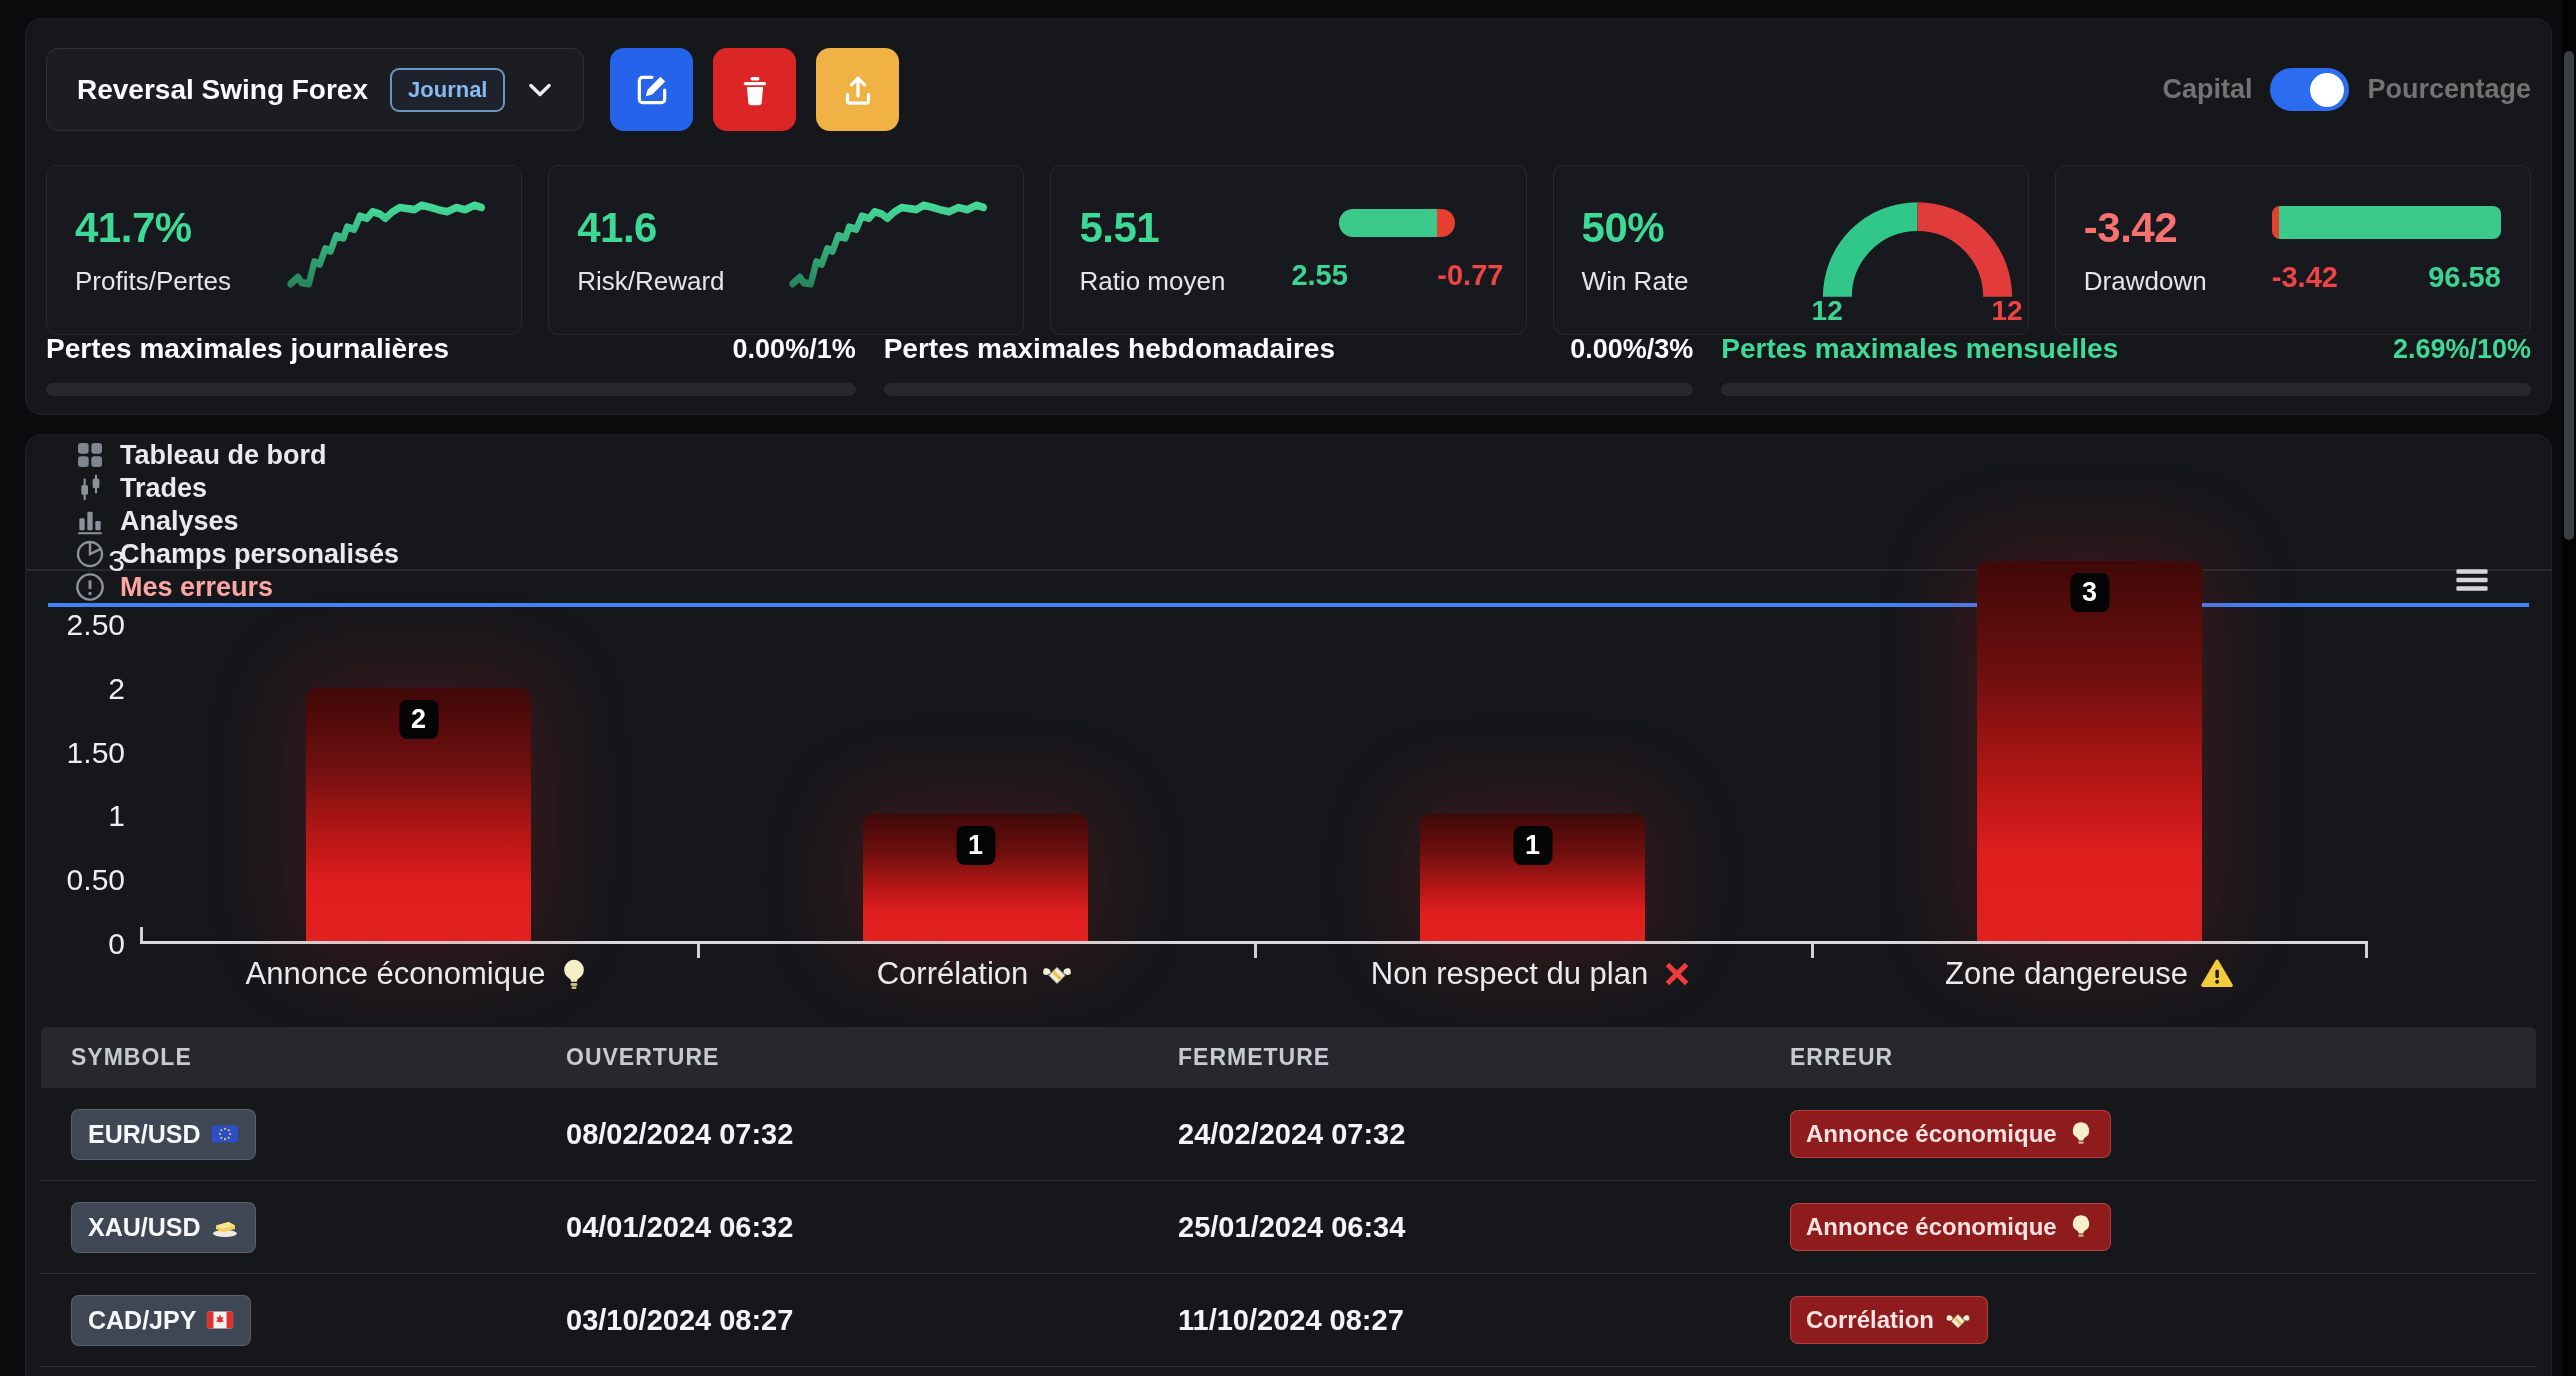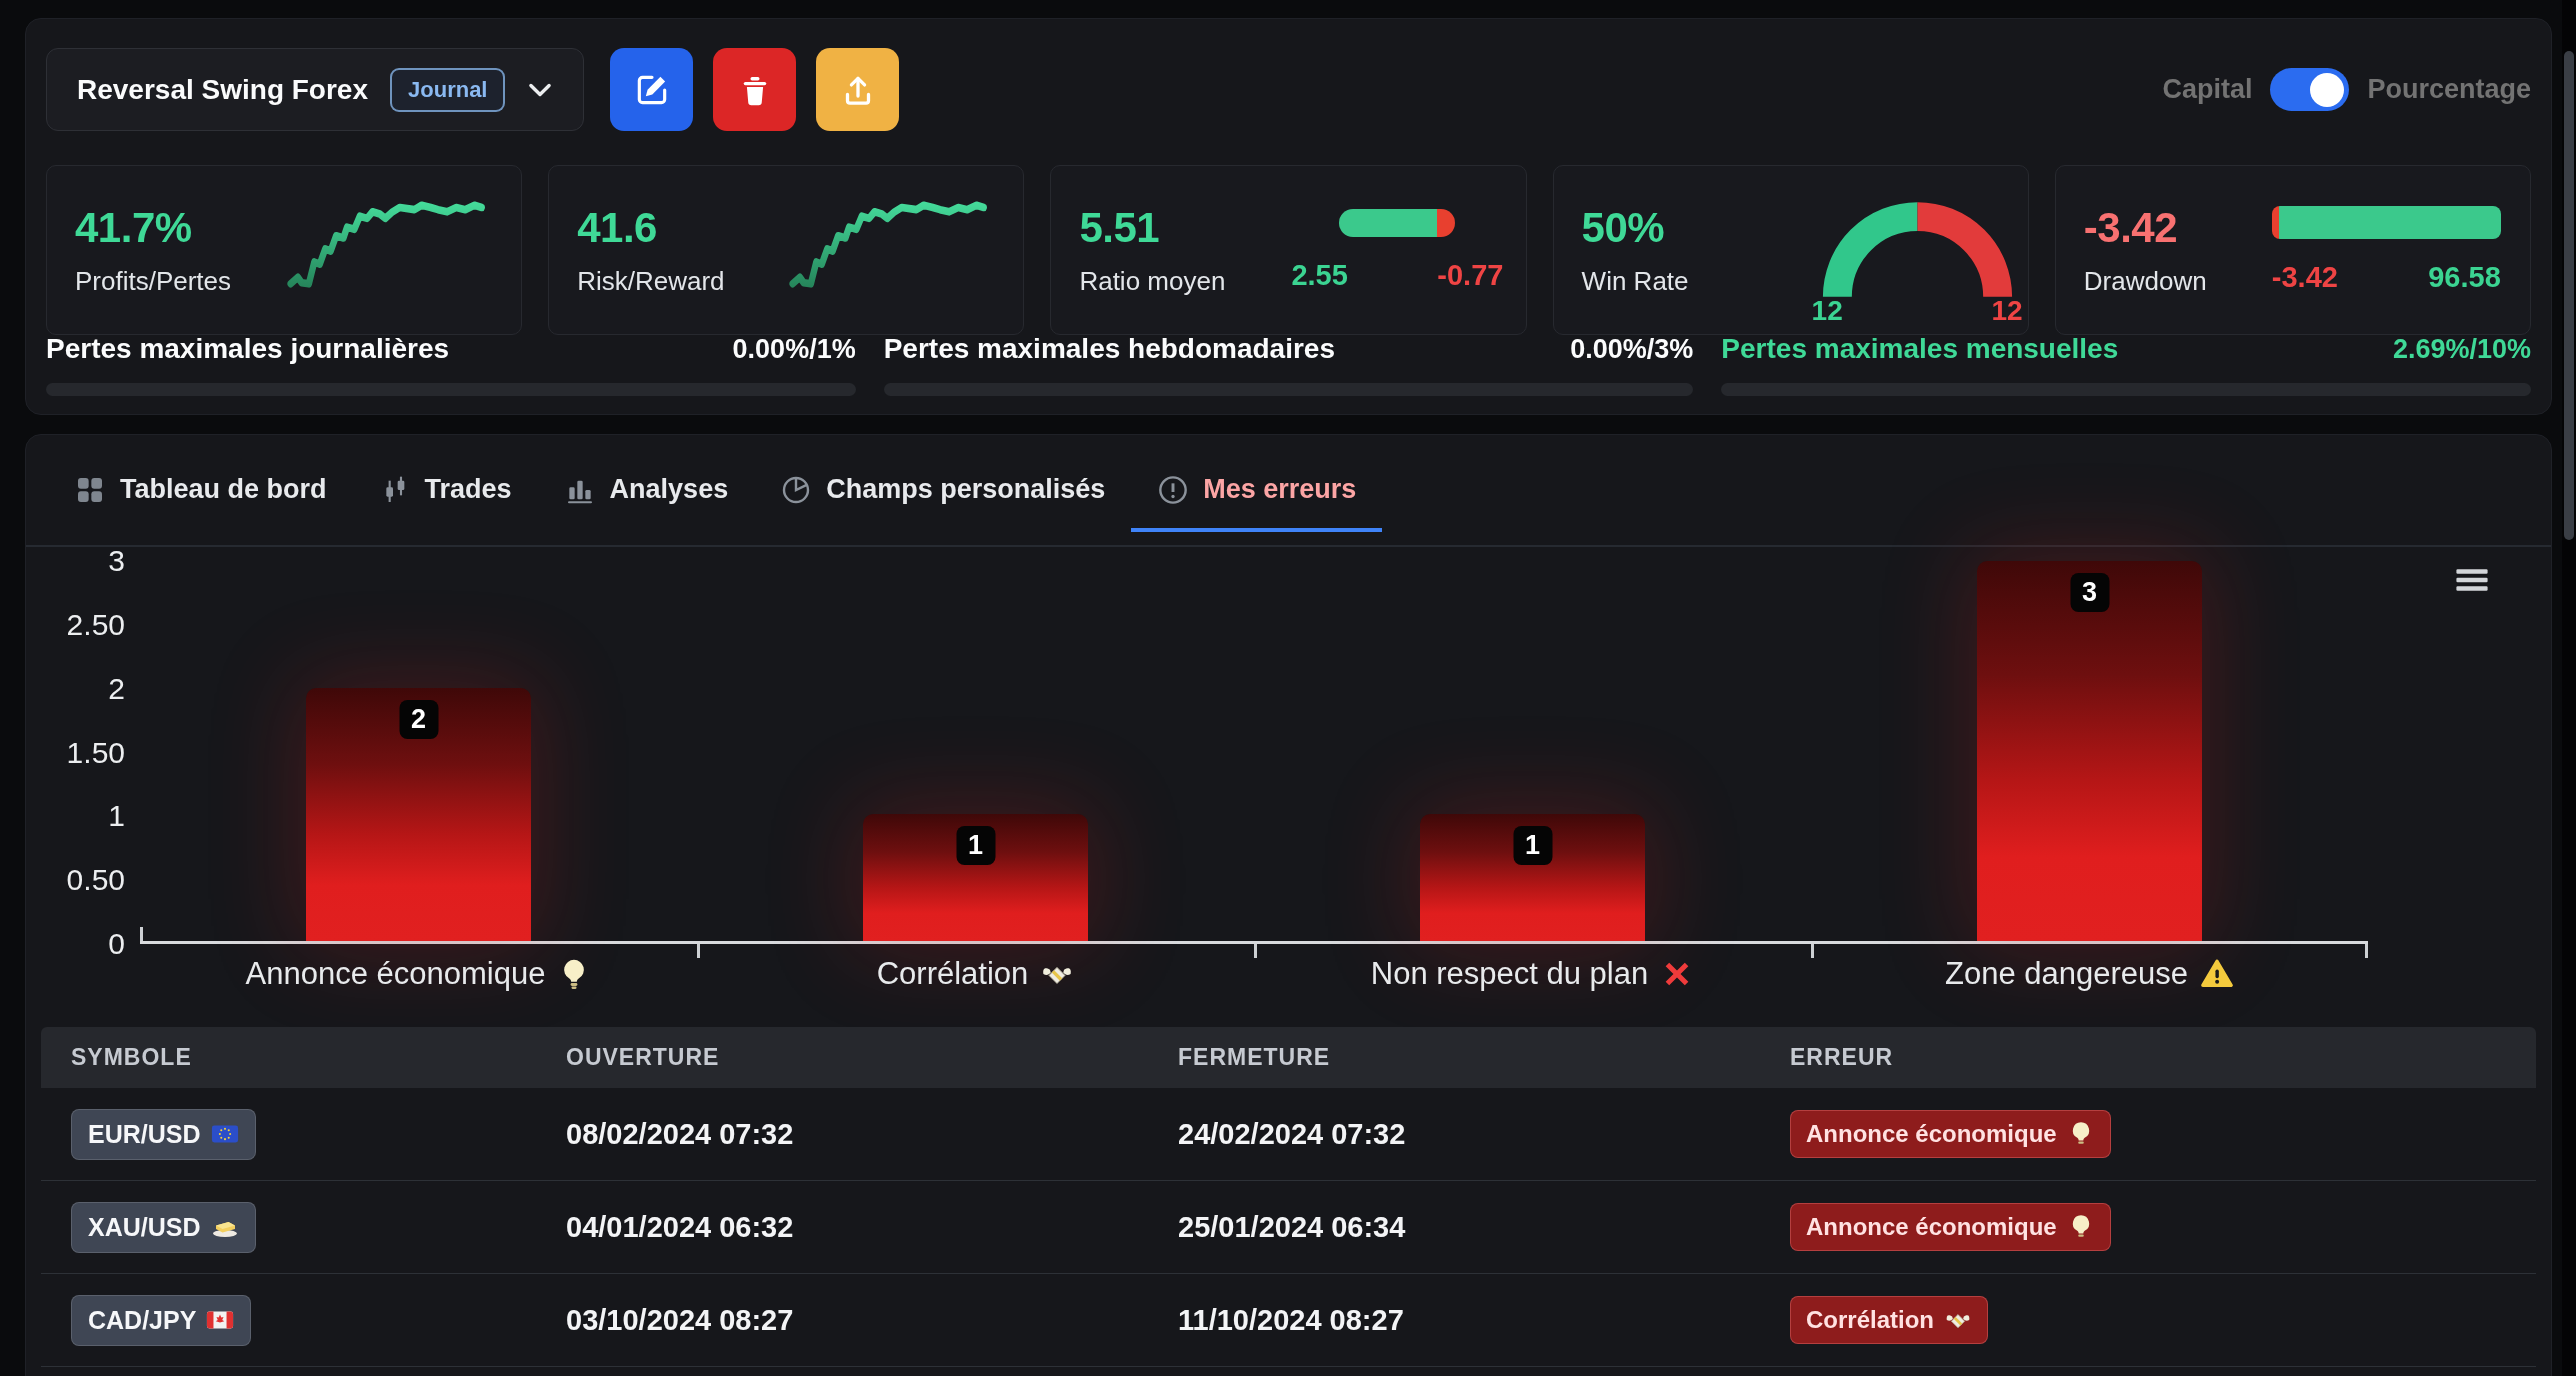--- a/index.html
+++ b/index.html
@@ -73,22 +73,22 @@
   .limits-row { position:absolute; top:314px; left:20px; right:20px; display:flex; gap:28px; }
   .limit-col { flex:1; display:flex; flex-direction:column; gap:18px; }
   .limit-head { display:flex; justify-content:space-between; align-items:baseline; }
   .limit-label { font-size:28px; font-weight:700; color:#fbfcfd; }
   .limit-value { font-size:27px; font-weight:700; color:#fbfcfd; }
   .limit-col.green .limit-label, .limit-col.green .limit-value { color:#3fd997; }
   .limit-track { height:13px; border-radius:7px; background:#26282d; }
 
   
   .tabs-row {
-    position:absolute; top:0; left:0; right:0; height:112px;
-    display:flex; align-items:stretch; padding:16px 22px; border-bottom:2px solid #262a31;
+    position:absolute; top:0; left:0; right:0; height:136px;
+    display:flex; align-items:stretch; padding:4px 22px; border-bottom:2px solid #262a31;flex-direction:column;
   }
   .tab {
     display:flex; align-items:center; gap:14px; padding:0 26px; cursor:pointer;
     border-bottom:4px solid transparent; margin-bottom:-3px;
   }
   .tab-label { font-size:27px; font-weight:600; color:#e8eaed; }
   .tab.active { border-bottom-color:#3f83f8; }
   .tab.active .tab-label { color:#fca5a5; }
   .tab-icon { width:32px; height:32px; }
 

